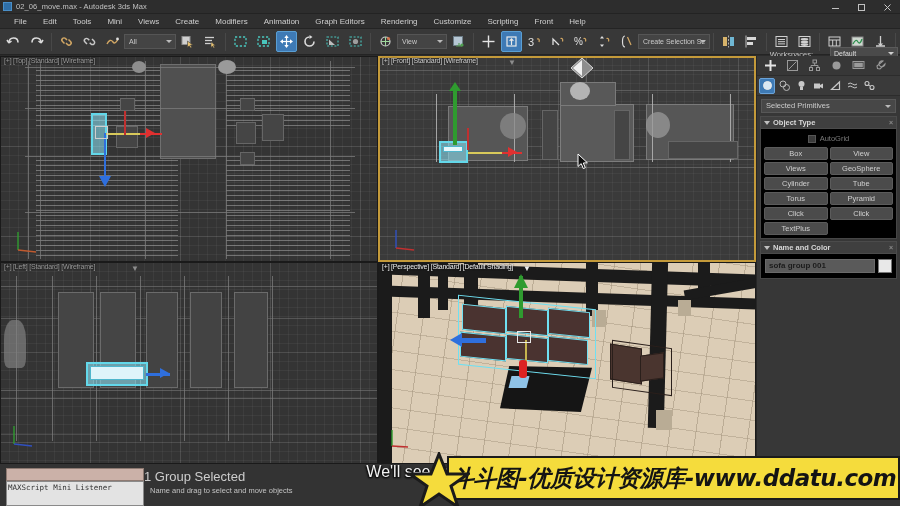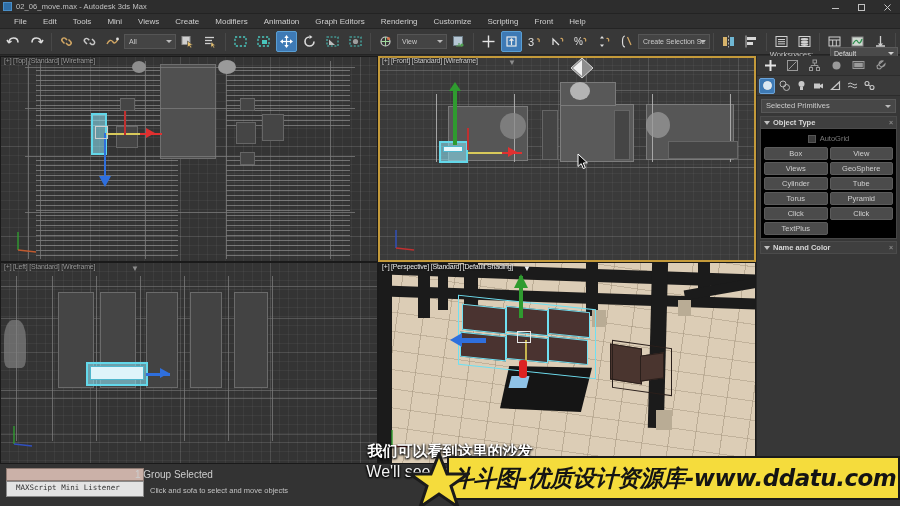--- a/index.html
+++ b/index.html
@@ -128,23 +128,23 @@
   .otbtn.wide { grid-column:1 / 2; }
   .name-row { display:flex; align-items:center; gap:3px; padding:2px 1px; }
   .name-field { flex:1; height:14px; background:#5a5a5a; border:1px solid #6a6a6a;
     font-size:8px; font-weight:bold; color:#1c1c1c; padding-left:3px; line-height:12px; }
   .color-swatch { width:14px; height:14px; background:#e8e8e8; border:1px solid #777; }
 
   
   .statusbar { position:absolute; left:0; top:464px; width:900px; height:42px; background:#333; }
   .mini-listener { position:absolute; left:6px; top:4px; width:138px; }
   .ml-top { height:13px; background:#cbb1a8; border:1px solid #8e7a72; }
-  .ml-bot { height:16px; background:#e3e3e3; border:1px solid #8a8a8a; font-size:7.5px;
-    font-family:"DejaVu Sans Mono", monospace; color:#333; padding-left:9px; line-height:11px; }
-  .status-text { position:absolute; left:135px; top:5px; font-size:10px; color:#cdcdcd; }
+  .ml-bot { height:25px; background:#e3e3e3; border:1px solid #8a8a8a; font-size:7.5px;
+    font-family:"DejaVu Sans Mono", monospace; color:#333; padding-left:1px; line-height:11px; }
+  .status-text { position:absolute; left:144px; top:5px; font-size:13px; color:#cdcdcd; }
   .status-prompt { position:absolute; left:150px; top:22px; font-size:7.5px; color:#c2c2c2; }
 
   
   .sub-cn { position:absolute; left:0; right:0; top:442px; text-align:center;
     font-size:15px; color:#ffffff; font-weight:bold; text-shadow:1px 1px 2px #000,-1px 1px 2px #000;
     font-family:"DejaVu Sans", sans-serif; z-index:30; }
   .sub-en { position:absolute; left:0; right:0; top:463px; text-align:center;
     font-size:16px; color:#f2f2f2; text-shadow:1px 1px 2px #000,-1px 1px 2px #000; z-index:30; }
   .wm-banner { position:absolute; left:447px; top:456px; width:453px; height:44px;
     background:#f5dc3c; border:2px solid #1b1b1b; display:flex; align-items:center;
@@ -745,33 +745,38 @@
         </div>
       </div>
     </div>
 
     <div class="rollout">
       <div class="roll-head">
         <span class="tri"></span>
         <span>Name and Color</span>
         <span class="x">×</span>
       </div>
+      <div class="roll-body">
+        <div class="name-row">
+          <div class="name-field">sofa group 001</div>
+          <div class="color-swatch"></div>
+        </div>
+      </div>
     </div>
   </div>
 
   <div class="statusbar">
     <div class="mini-listener">
       <div class="ml-top"></div>
       <div class="ml-bot">MAXScript Mini Listener</div>
     </div>
     <div class="status-text">1 Group Selected</div>
-    <div class="status-prompt">Click and sofa to select and move objects</div>
+    <div class="status-prompt">Name and drag to select and move objects</div>
   </div>
 
-  <div class="sub-cn">我们可以看到这里的沙发</div>
   <div class="sub-en">We'll see up here that a</div>
 
   <div class="wm-star">
     <svg width="62" height="58" viewBox="0 0 62 58">
         <polygon points="31,2 39,22 60,22 43,34 50,55 31,42 12,55 19,34 2,22 23,22" fill="#f5dc3c" stroke="#1b1b1b" stroke-width="3"></polygon>
       </svg>
   </div>
   <div class="wm-banner">
     <span class="wm-text">斗斗图-优质设计资源库-www.ddatu.com</span>
   </div>

